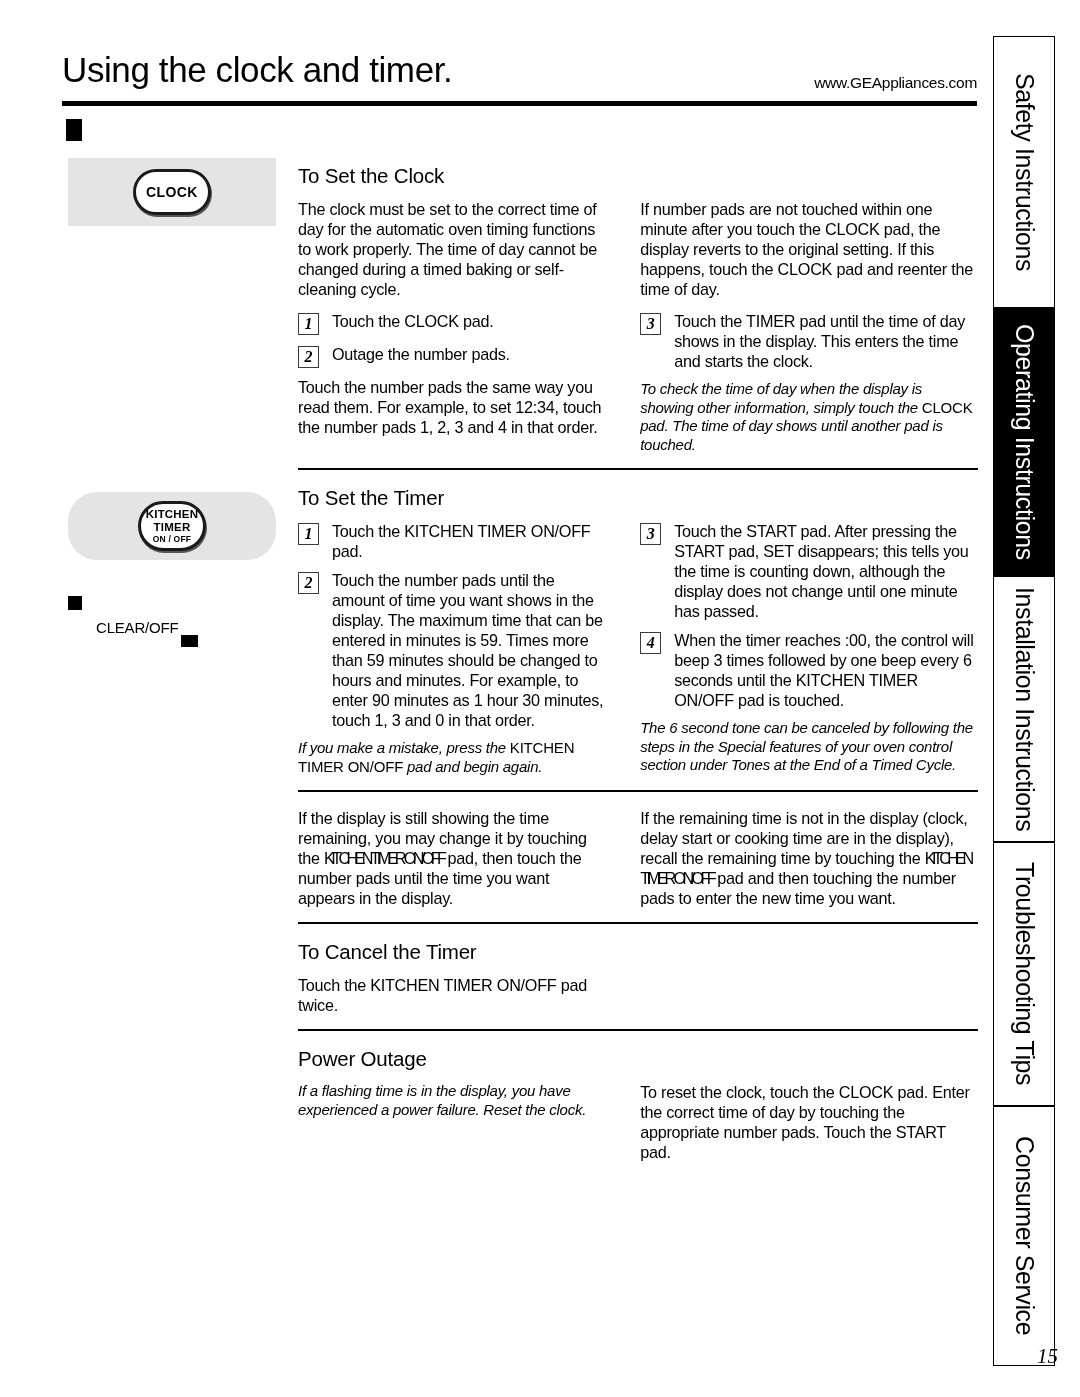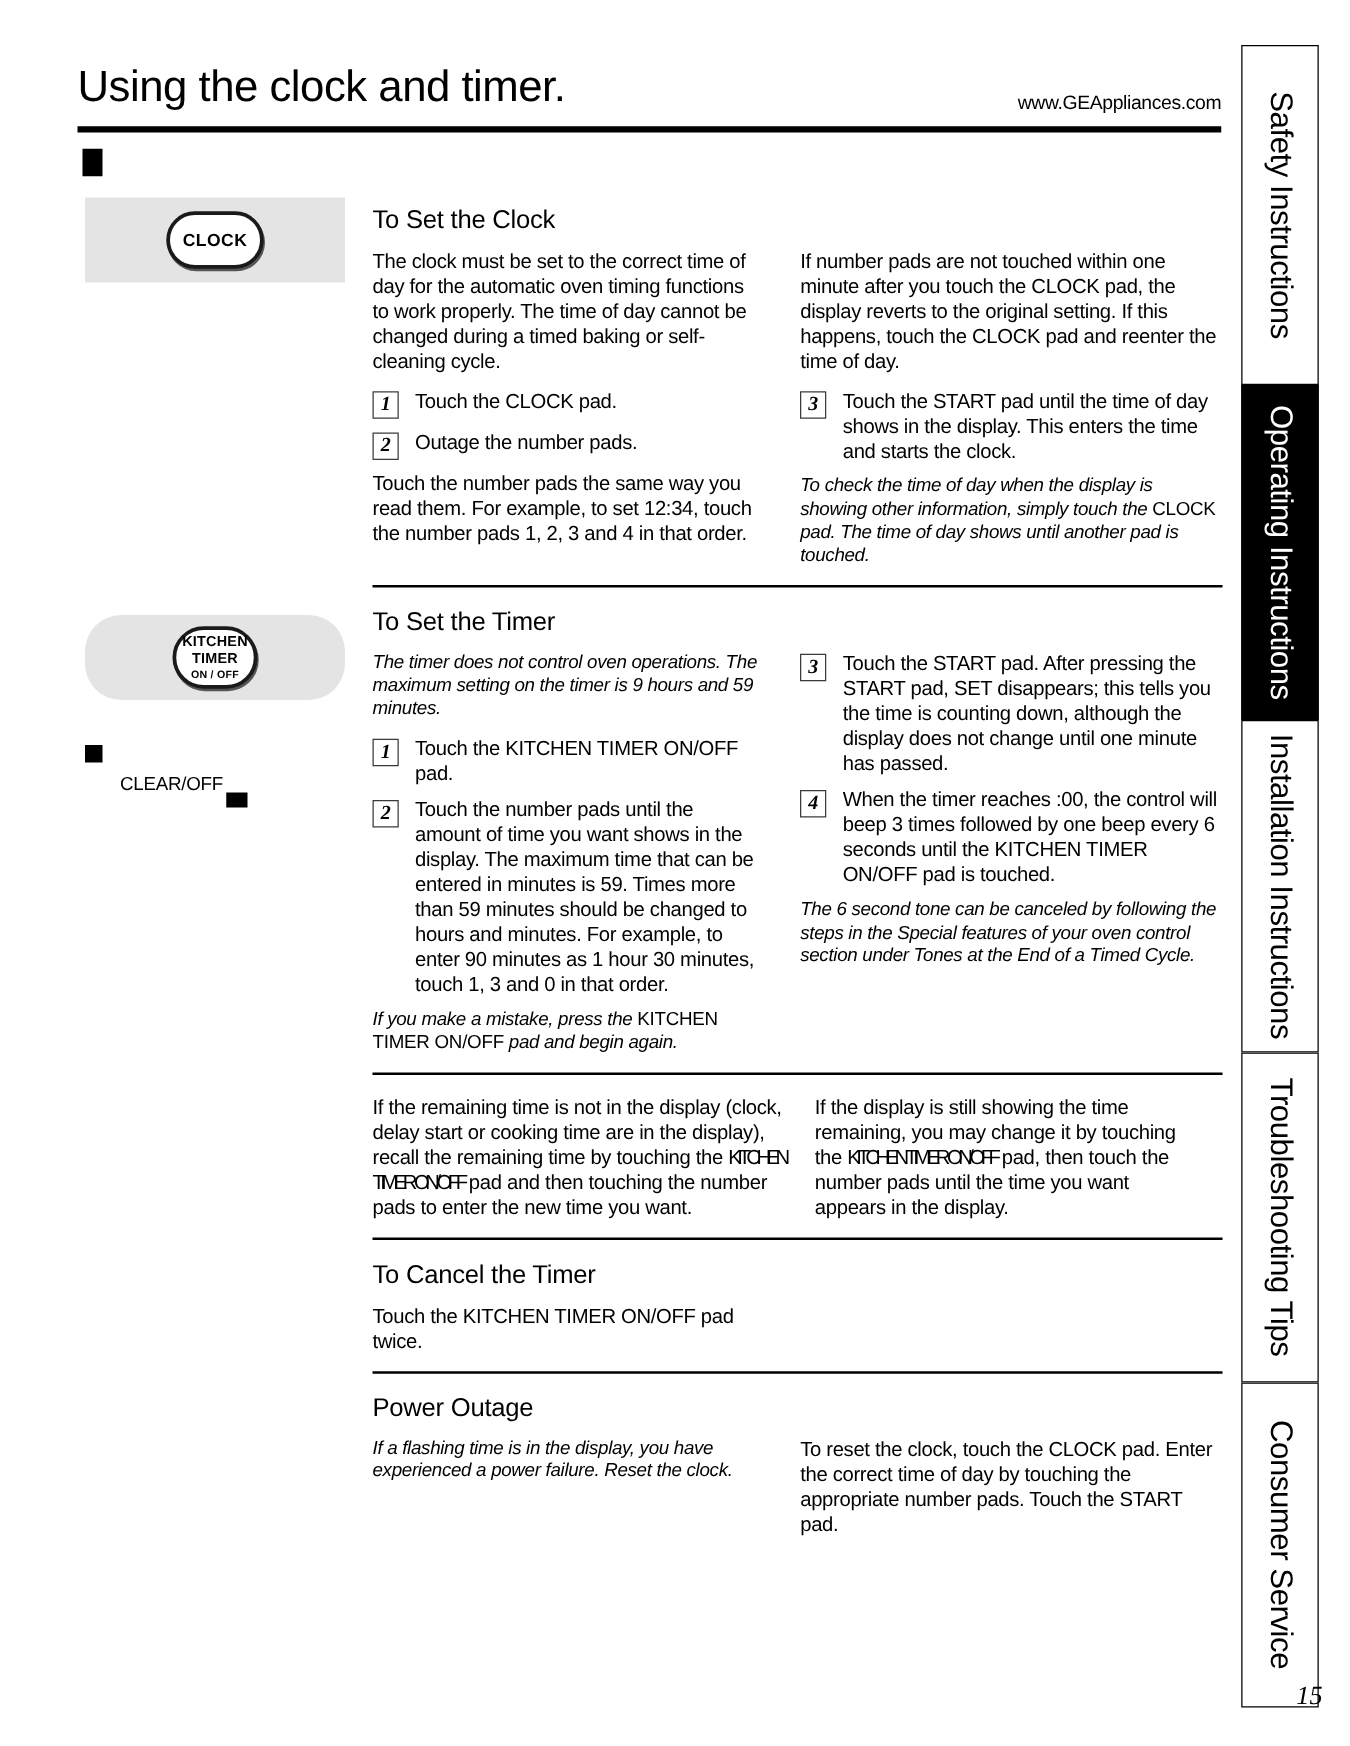--- a/index.html
+++ b/index.html
@@ -293,34 +293,33 @@
           <div class="step">
             <div class="step-num">2</div>
             <div class="step-text">Outage the number pads.</div>
           </div>
           <p class="body tight">Touch the number pads the same way you read them. For example, to set 12:34, touch the number pads 1, 2, 3 and 4 in that order.</p>
         </div>
         <div class="col right">
           <p class="body">If number pads are not touched within one minute after you touch the CLOCK pad, the display reverts to the original setting. If this happens, touch the CLOCK pad and reenter the time of day.</p>
           <div class="step">
             <div class="step-num">3</div>
-            <div class="step-text">Touch the START pad until the time of day shows in the display. This enters the time and starts the clock.</div>
+            <div class="step-text">Touch the TIMER pad until the time of day shows in the display. This enters the time and starts the clock.</div>
           </div>
           <p class="body ital tight"><span>To check the time of day when the display is showing other information, simply touch the </span><span class="caps" style="font-style:normal">CLOCK</span><span> pad. The time of day shows until another pad is touched.</span></p>
         </div>
       </div>
     </div>
 
     <div class="divider"></div>
 
     <div class="section">
       <h2 class="section-title">To Set the Timer</h2>
       <div class="cols">
         <div class="col left">
-          <p class="body ital">The timer does not control oven operations. The maximum setting on the timer is 9 hours and 59 minutes.</p>
           <div class="step">
             <div class="step-num">1</div>
             <div class="step-text">Touch the KITCHEN TIMER ON/OFF pad.</div>
           </div>
           <div class="step">
             <div class="step-num">2</div>
             <div class="step-text">Touch the number pads until the amount of time you want shows in the display. The maximum time that can be entered in minutes is 59. Times more than 59 minutes should be changed to hours and minutes. For example, to enter 90 minutes as 1 hour 30 minutes, touch 1, 3 and 0 in that order.</div>
           </div>
           <p class="body ital tight"><span>If you make a mistake, press the </span><span class="caps" style="font-style:normal">KITCHEN TIMER ON/OFF</span><span> pad and begin again.</span></p>
         </div>
@@ -335,25 +334,25 @@
           </div>
           <p class="body ital tight">The 6 second tone can be canceled by following the steps in the Special features of your oven control section under Tones at the End of a Timed Cycle.</p>
         </div>
       </div>
     </div>
 
     <div class="divider"></div>
 
     <div class="section">
       <div class="cols">
+        <div class="col left">
+          <p class="body tight"><span>If the display is still showing the time remaining, you may change it by touching the </span><span class="overlap">KITCHEN TIMER ON/OFF</span><span> pad, then touch the number pads until the time you want appears in the display.</span></p>
+        </div>
         <div class="col right">
           <p class="body tight"><span>If the remaining time is not in the display (clock, delay start or cooking time are in the display), recall the remaining time by touching the </span><span class="overlap">KITCHEN TIMER ON/OFF</span><span> pad and then touching the number pads to enter the new time you want.</span></p>
-        </div>
-        <div class="col left">
-          <p class="body tight"><span>If the display is still showing the time remaining, you may change it by touching the </span><span class="overlap">KITCHEN TIMER ON/OFF</span><span> pad, then touch the number pads until the time you want appears in the display.</span></p>
         </div>
       </div>
     </div>
 
     <div class="divider"></div>
 
     <div class="section">
       <h2 class="section-title">To Cancel the Timer</h2>
       <div class="cols">
         <div class="col left">

